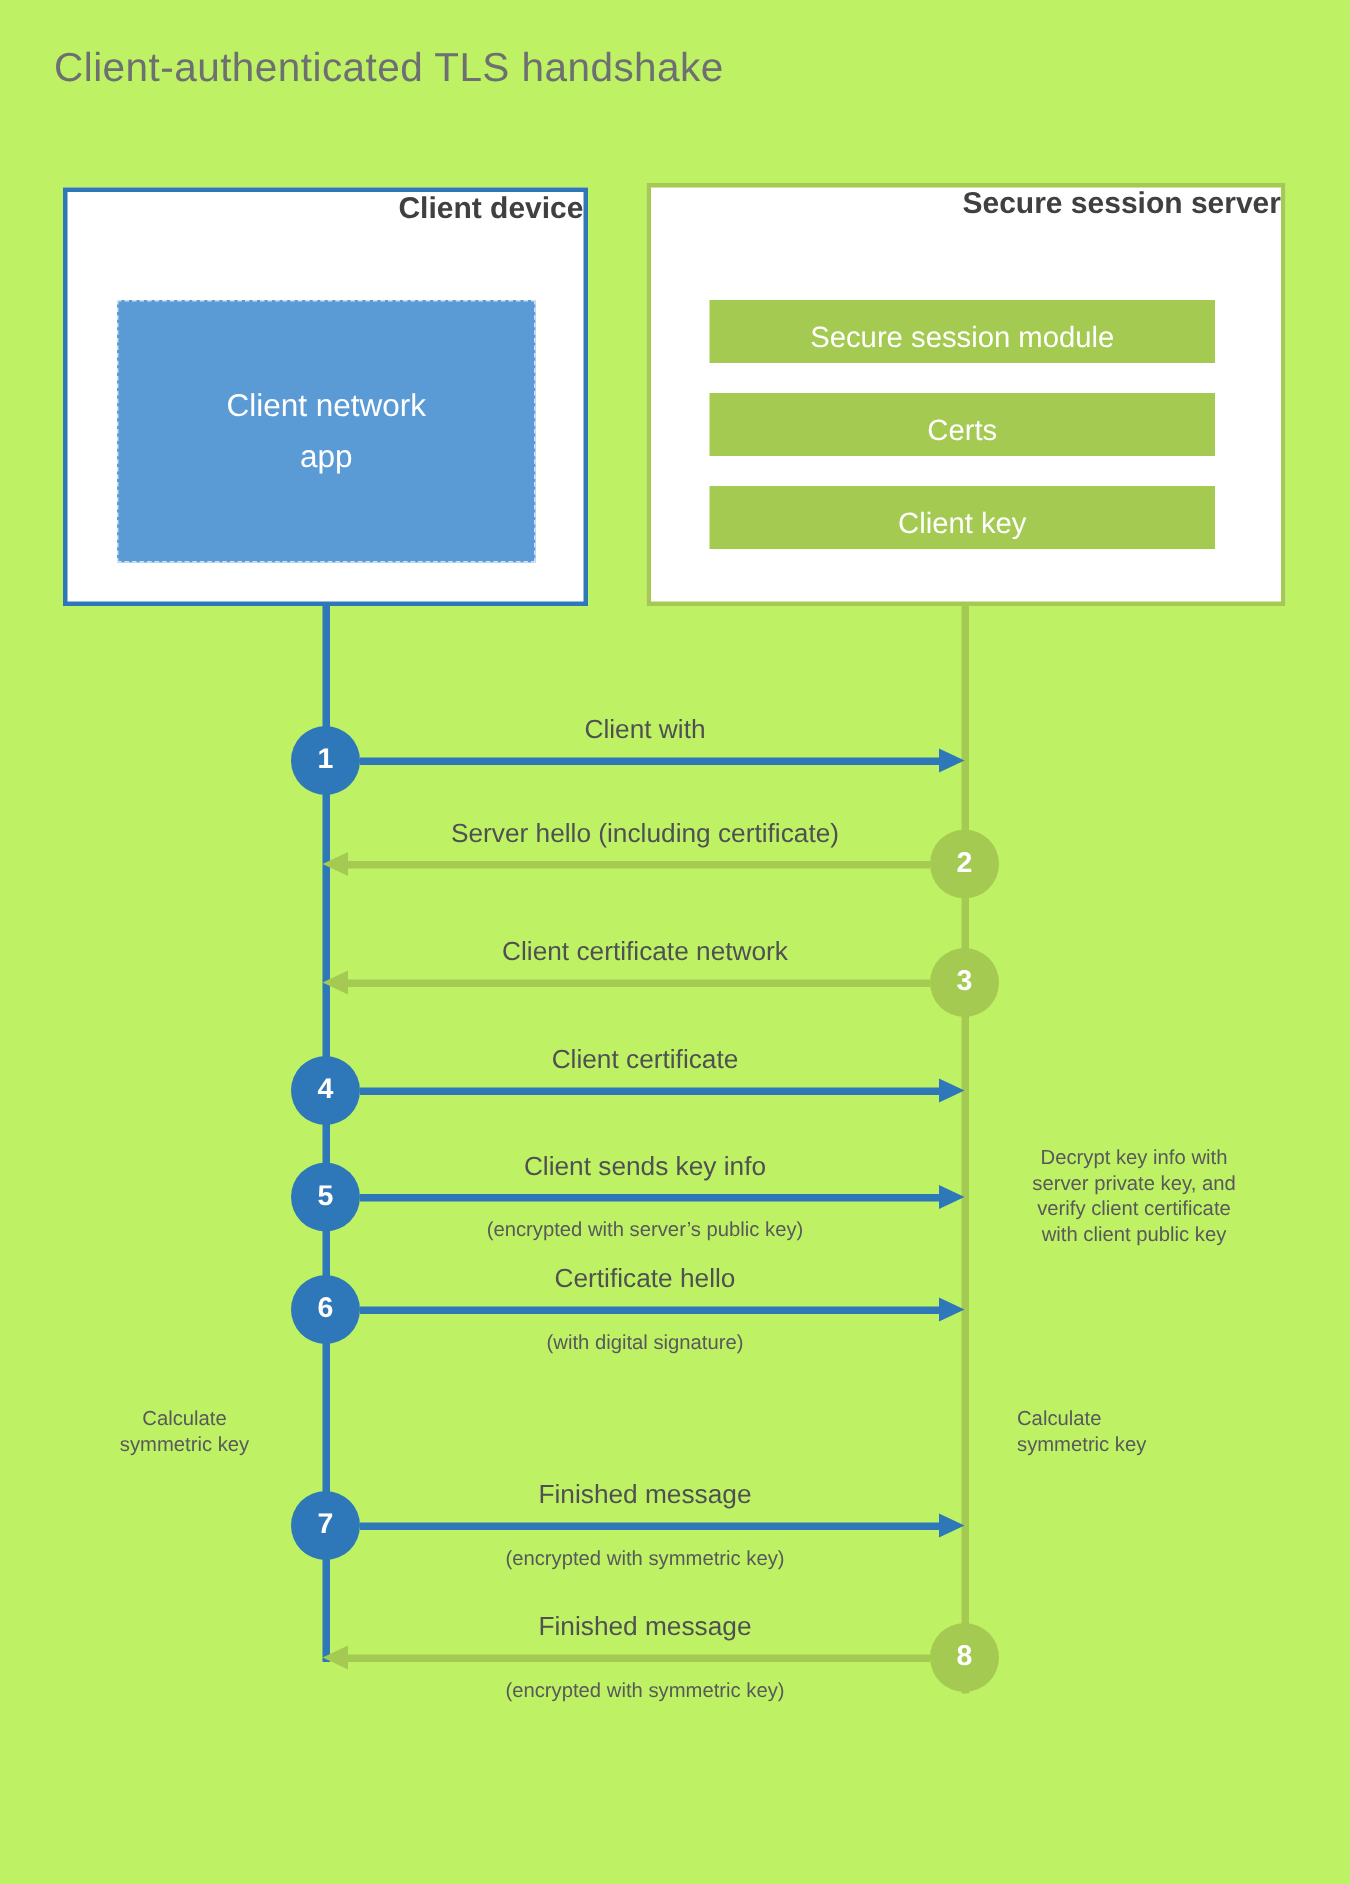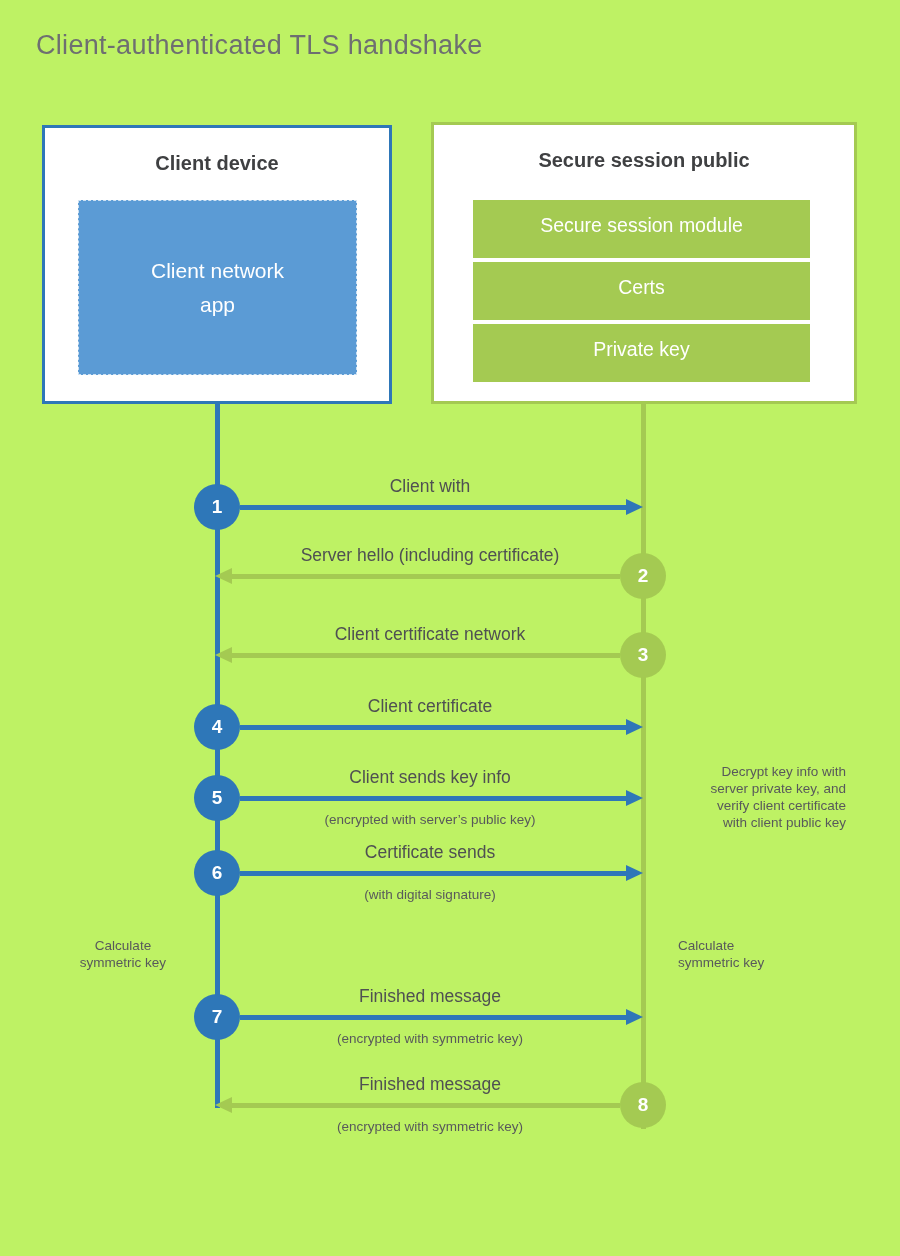--- a/index.html
+++ b/index.html
@@ -10,31 +10,31 @@
   .abs { position:absolute; }
   #page-title {
     left:36px; top:30px; font-size:27px; font-weight:300;
     color:var(--title-text); letter-spacing:0.3px;
   }
   
   .actor-box { border-style:solid; border-width:3px; background:#fff; }
   #client-box { left:42px; top:125px; width:344px; height:273px; border-color:var(--blue); }
   #server-box { left:431px; top:122px; width:420px; height:276px; border-color:var(--green); }
   .actor-title {
-    padding-top:24px; text-align:center; font-size:20px; font-weight:bold;
+    text-align:right; font-size:20px; font-weight:bold;
     color:var(--heading-text);
   }
   #app-box {
     left:33px; top:72px; width:277px; height:173px;
     background:var(--blue-fill); border:1px dashed #cfe2f3;
     display:flex; align-items:center; justify-content:center;
     color:#fff; font-size:21px; text-align:center; white-space:pre-line; line-height:1.6;
   }
   .module-bar {
-    left:39px; width:337px; height:58px; background:var(--green);
+    left:39px; width:337px; height:42px; background:var(--green);
     color:#fff; font-size:19.5px; text-align:center; line-height:50px;
   }
   
   .lifeline { width:5px; }
   #client-lifeline { left:215px; top:404px; height:704px; background:var(--blue); }
   #server-lifeline { left:641px; top:404px; height:725px; background:var(--green); }
   
   .step { position:absolute; left:0; width:900px; height:0; }
   .msg-label {
     position:absolute; left:230px; width:400px; bottom:10px; text-align:center;
@@ -55,44 +55,44 @@
   .left  .arrow-head { left:215px; border-right:17px solid var(--green); }
   .step-circle {
     position:absolute; width:46px; height:46px; border-radius:50%; top:-23px;
     color:#fff; font-size:19px; font-weight:bold;
     display:flex; align-items:center; justify-content:center;
   }
   .circle-blue  { left:194px; background:var(--blue); }
   .circle-green { left:620px; background:var(--green); }
   
   .note { font-size:13.5px; line-height:17px; color:var(--muted-text); white-space:pre-line; }
-  #decrypt-note { left:666px; top:763px; width:180px; text-align:right; }
+  #decrypt-note { left:666px; top:763px; width:180px; text-align:center; }
   #calc-left   { left:58px;  top:937px; width:130px; text-align:center; }
   #calc-right  { left:678px; top:937px; width:130px; text-align:left; }
 </style>
 </head>
 <body>
 
 <div id="canvas">
 
   <div class="abs" id="page-title">Client-authenticated TLS handshake</div>
 
   <div class="abs actor-box" id="client-box">
     <div class="actor-title">Client device</div>
     <div class="abs" id="app-box">
       <span>Client network
 app</span>
     </div>
   </div>
 
   <div class="abs actor-box" id="server-box">
-    <div class="actor-title">Secure session public</div>
+    <div class="actor-title">Secure session server</div>
     <div class="abs module-bar" style="top:75px">Secure session module</div>
     <div class="abs module-bar" style="top:137px">Certs</div>
-    <div class="abs module-bar" style="top:199px">Private key</div>
+    <div class="abs module-bar" style="top:199px">Client key</div>
   </div>
 
   <div class="abs lifeline" id="client-lifeline"></div>
   <div class="abs lifeline" id="server-lifeline"></div>
 
   <div class="step right" style="top:507px">
     <div class="msg-label">Client with</div>
     <div class="arrow-line"></div>
     <div class="arrow-head"></div>
     <div class="step-circle circle-blue">1</div>
@@ -121,21 +121,21 @@
 
   <div class="step right" style="top:798px">
     <div class="msg-label">Client sends key info</div>
     <div class="arrow-line"></div>
     <div class="arrow-head"></div>
     <div class="step-circle circle-blue">5</div>
     <div class="msg-sub">(encrypted with server’s public key)</div>
   </div>
 
   <div class="step right" style="top:873px">
-    <div class="msg-label">Certificate sends</div>
+    <div class="msg-label">Certificate hello</div>
     <div class="arrow-line"></div>
     <div class="arrow-head"></div>
     <div class="step-circle circle-blue">6</div>
     <div class="msg-sub">(with digital signature)</div>
   </div>
 
   <div class="step right" style="top:1017px">
     <div class="msg-label">Finished message</div>
     <div class="arrow-line"></div>
     <div class="arrow-head"></div>

